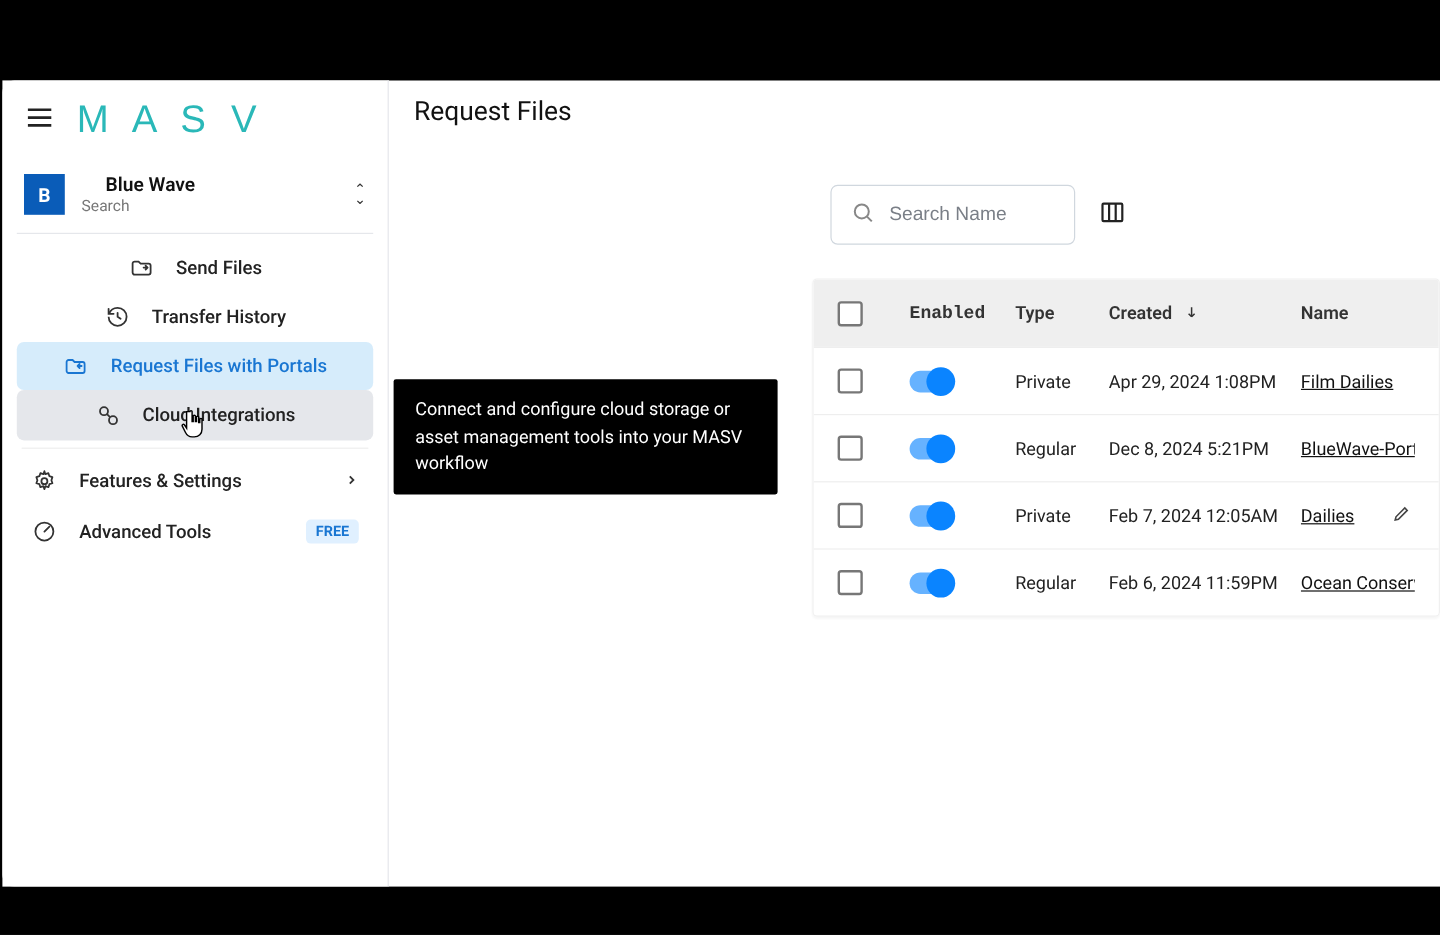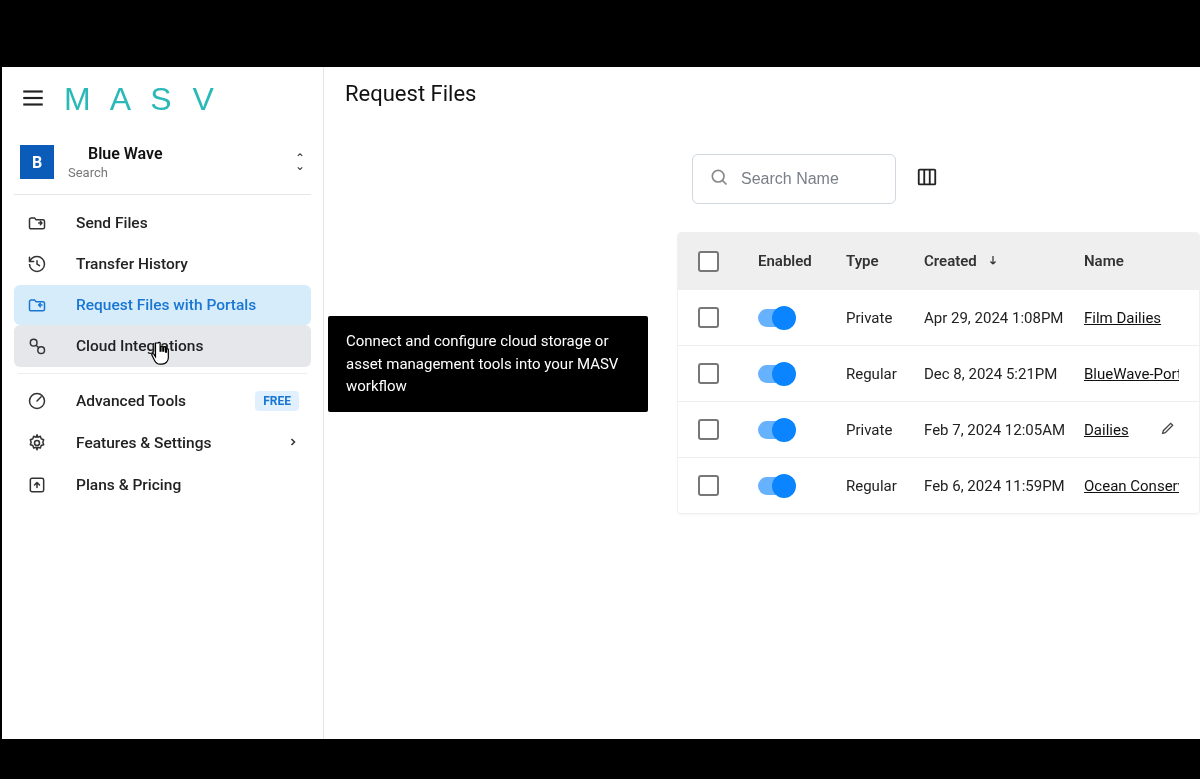--- a/index.html
+++ b/index.html
@@ -65,28 +65,29 @@
   }
   .team-name { font-weight:600; font-size:16px; color:#111;margin-left:20px; }
   .team-role { font-size:13px; color:#777; margin-top:2px; }
   .up-down { color:#333; font-size:12px; line-height:8px; }
   .nav {
     padding: 8px 12px;
   }
   .nav-item {
     display:flex;
     align-items:center;
-    gap:28px;
+    gap:18px;
     padding: 11px 12px;
     border-radius:6px;
     font-size:15.5px;
     font-weight:500;
     color:#222;
     cursor:pointer;
     position:relative;
+    justify-content:center;
   }
   .nav-item .icon { width:22px; display:flex; justify-content:center; color:#333; }
   .nav-item.active {
     background:#d6ecfb;
     color:#1976d2;
   }
   .nav-item.active .icon { color:#1976d2; }
   .nav-item.hover {
     background:#e5e7eb;
   }
@@ -182,21 +183,21 @@
     align-items:center;
     background:#efefef;
     height:56px;
     font-size:15px;
     font-weight:600;
     color:#333;
     padding: 0 20px;
     gap: 0;
   }
   .col-check { width: 60px; display:flex; align-items:center; }
-  .col-enabled { width: 88px; }
+  .col-enabled { width: 88px; font-family: Liberation Mono, monospace; }
   .col-type { width: 78px; }
   .col-created { width: 160px; display:flex; align-items:center; gap:10px; }
   .col-name { flex:1; min-width:0; }
   .trow {
     display:flex;
     align-items:center;
     height:56px;
     padding: 0 20px;
     border-top:1px solid #eee;
     font-size:15px;
@@ -299,52 +300,43 @@
             </svg>
         </span>
         <span>Cloud Integrations</span>
       </div>
 
       <hr class="nav-divider">
 
       <div class="nav-item">
         <span class="icon">
           <svg width="20" height="20" viewBox="0 0 24 24" fill="none" stroke="currentColor" stroke-width="1.8">
-              <circle cx="12" cy="12" r="9"></circle>
-              <path d="M12 12l5-5" stroke-linecap="round"></path>
-            </svg>
-        </span>
-        <span>Advanced Tools</span>
-        <span class="badge-free">FREE</span>
-      </div>
-
-      <div class="nav-item">
-        <span class="icon">
-          <svg width="20" height="20" viewBox="0 0 24 24" fill="none" stroke="currentColor" stroke-width="1.8">
               <circle cx="12" cy="12" r="3"></circle>
               <path d="M12 2l1 3 3-1 1 3 3 1-1 3 1 3-3 1-1 3-3-1-1 3-1-3-3 1-1-3-3-1 1-3-1-3 3-1 1-3 3 1z" stroke-linejoin="round"></path>
             </svg>
         </span>
         <span>Features &amp; Settings</span>
         <span class="chevron">
           <svg width="12" height="12" viewBox="0 0 24 24" fill="none" stroke="currentColor" stroke-width="3">
               <path d="M9 6l6 6-6 6"></path>
             </svg>
         </span>
       </div>
 
       <div class="nav-item">
         <span class="icon">
           <svg width="20" height="20" viewBox="0 0 24 24" fill="none" stroke="currentColor" stroke-width="1.8">
-              <rect x="4" y="4" width="16" height="16" rx="2"></rect>
-              <path d="M12 15V9m0 0l-3 3m3-3l3 3" stroke-linecap="round"></path>
-            </svg>
-        </span>
-        <span>Plans &amp; Pricing</span>
-      </div>
+              <circle cx="12" cy="12" r="9"></circle>
+              <path d="M12 12l5-5" stroke-linecap="round"></path>
+            </svg>
+        </span>
+        <span>Advanced Tools</span>
+        <span class="badge-free">FREE</span>
+      </div>
+
     </nav>
   </aside>
 
   <main class="main">
     <h1 class="page-title">Request Files</h1>
 
     <div class="toolbar">
       <div class="search-box">
         <span>
           <svg width="20" height="20" viewBox="0 0 24 24" fill="none" stroke="#888" stroke-width="2">

